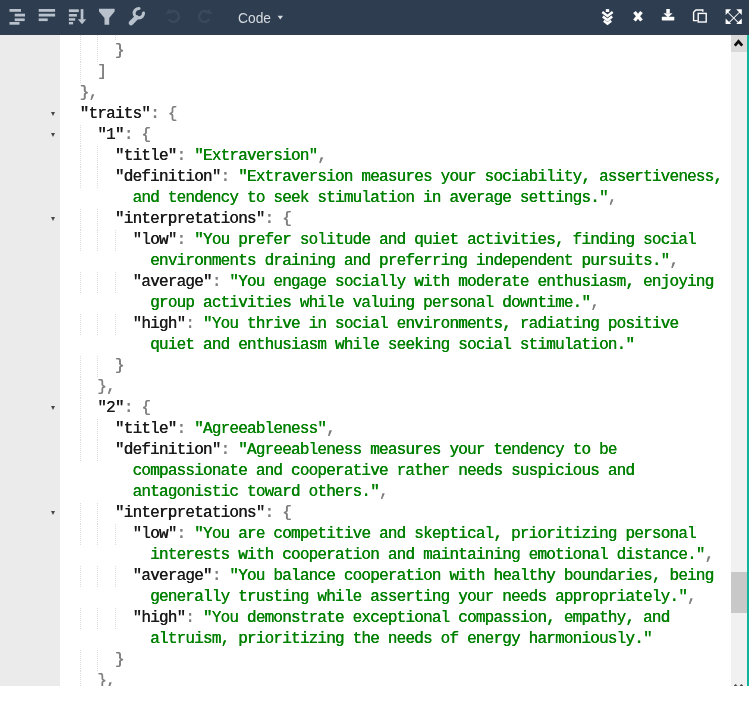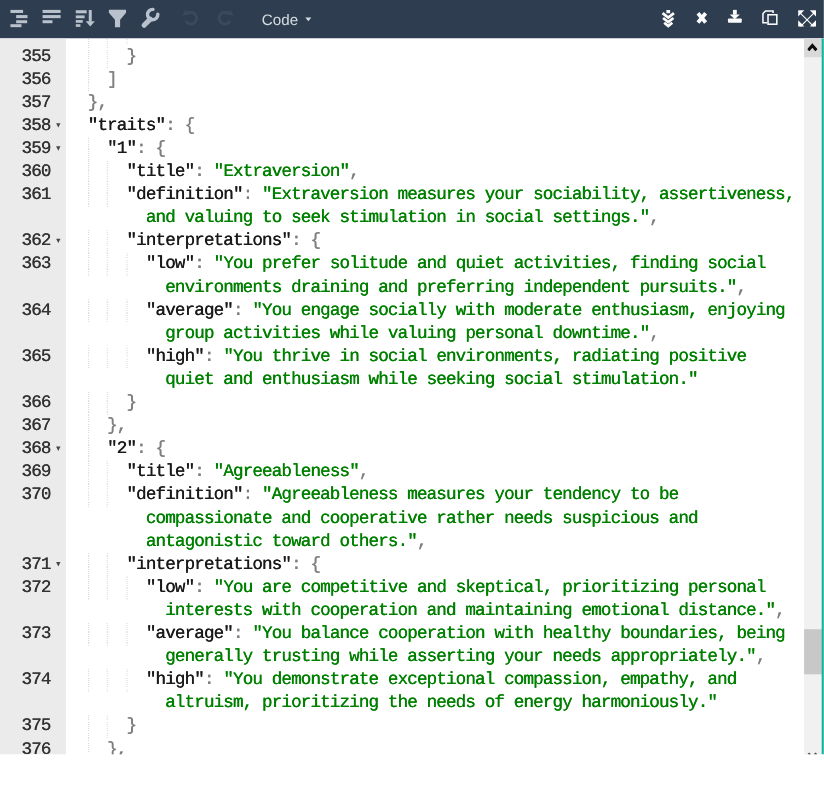--- a/index.html
+++ b/index.html
@@ -98,59 +98,28 @@
         <polygon points="736.2,9.3 741.8,9.3 741.8,14.9"></polygon>
         <polygon points="725.6,18.4 731.2,24 725.6,24"></polygon>
         <polygon points="741.8,18.4 741.8,24 736.2,24"></polygon>
         <path d="M727 10.7 L740.4 24 L739 24 L727 12 Z"></path>
         <path d="M740.4 10.7 L727 24 L728.4 24 L740.4 12 Z"></path>
       </g>
     </svg>
   </div>
   <div class="editor">
     <div class="gutter"></div>
-    <pre class="mono" id="gnum">355
-356
-357
-358
-359
-360
-361
-
-362
-363
-
-364
-
-365
-
-366
-367
-368
-369
-370
-
-
-371
-372
-
-373
-
-374
-
-375
-376</pre>
     <pre class="mono" id="code"><span>      </span><span class="p">}</span>
 <span>    </span><span class="p">]</span>
 <span>  </span><span class="p">},</span>
 <span>  </span><span class="k">"traits"</span>: {
 <span>    </span><span class="k">"1"</span>: {
 <span>      </span><span class="k">"title"</span>: <span class="s">"Extraversion"</span>,
 <span>      </span><span class="k">"definition"</span>: <span class="s">"Extraversion measures your sociability, assertiveness,</span>
-<span>        </span><span class="s">and valuing to seek stimulation in social settings."</span>,
+<span>        </span><span class="s">and tendency to seek stimulation in average settings."</span>,
 <span>      </span><span class="k">"interpretations"</span>: {
 <span>        </span><span class="k">"low"</span>: <span class="s">"You prefer solitude and quiet activities, finding social</span>
 <span>          </span><span class="s">environments draining and preferring independent pursuits."</span>,
 <span>        </span><span class="k">"average"</span>: <span class="s">"You engage socially with moderate enthusiasm, enjoying</span>
 <span>          </span><span class="s">group activities while valuing personal downtime."</span>,
 <span>        </span><span class="k">"high"</span>: <span class="s">"You thrive in social environments, radiating positive</span>
 <span>          </span><span class="s">quiet and enthusiasm while seeking social stimulation."</span>
 <span>      </span>}
 <span>    </span>},
 <span>    </span><span class="k">"2"</span>: {

